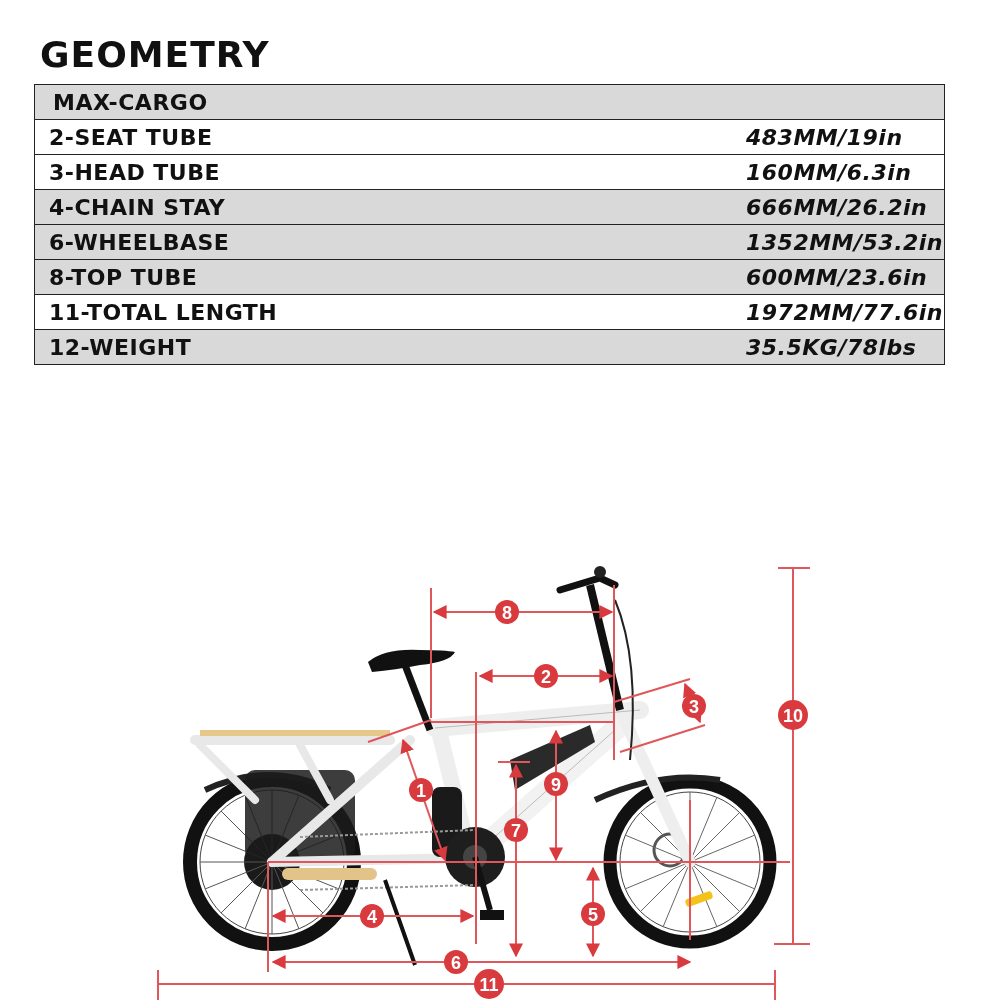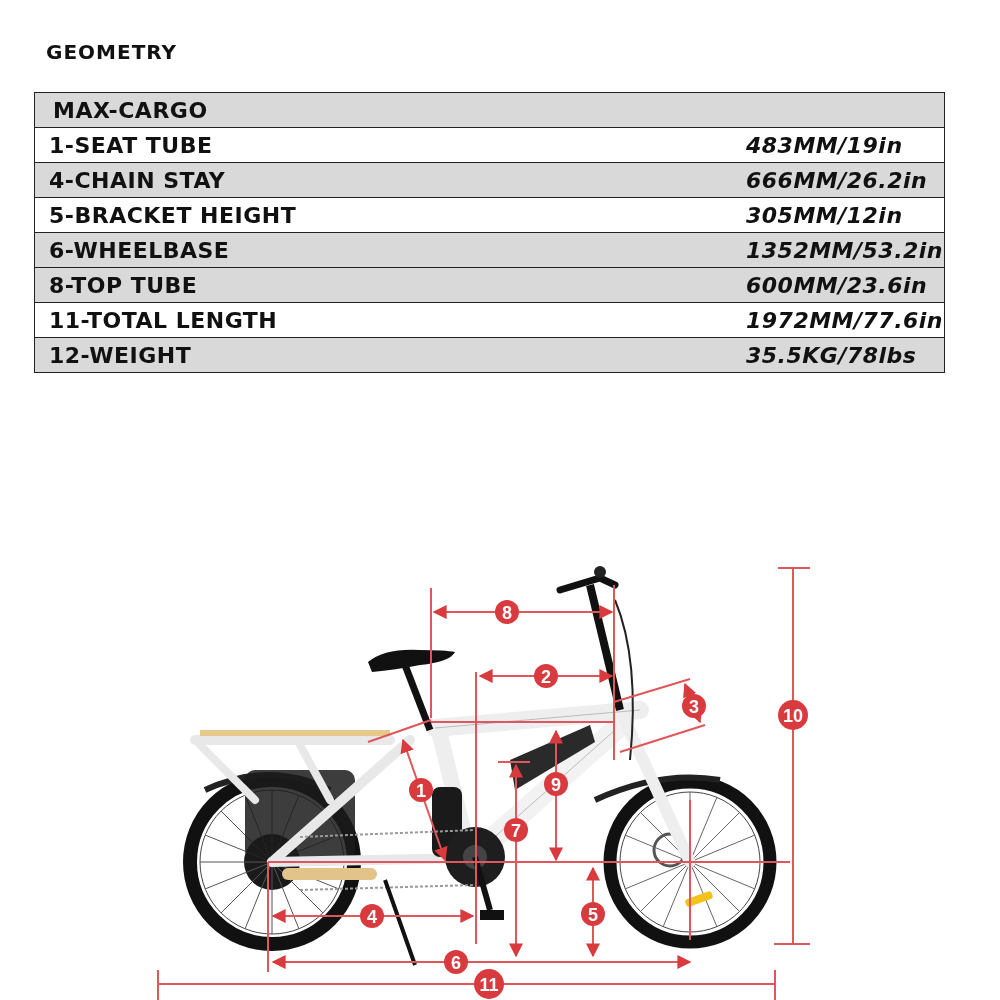--- a/index.html
+++ b/index.html
@@ -1,50 +1,50 @@
 <!DOCTYPE html>
 <html><head>
 <meta charset="utf-8">
 <style>
   html, body { margin: 0; padding: 0; background: #ffffff; }
   body { width: 1000px; height: 1000px; position: relative; overflow: hidden;
          font-family: "DejaVu Sans", "Liberation Sans", sans-serif; color: #111; }
-  .title { position: absolute; left: 34px; top: 28px; font-size: 20px; font-weight: bold;
-           letter-spacing: 1px; margin: 12px; }
-  .geo-table { position: absolute; left: 34px; top: 92px; width: 911px;
+  .title { position: absolute; left: 34px; top: 28px; font-size: 36px; font-weight: bold;
+           letter-spacing: 1px; margin: 6px; }
+  .geo-table { position: absolute; left: 34px; top: 84px; width: 911px;
                border-collapse: collapse; border: 1px solid #222; }
   .geo-table td { height: 34px; padding: 0; border-top: 1px solid #222; border-bottom: 1px solid #222;
                   font-size: 22px; font-weight: bold; letter-spacing: 0.5px; vertical-align: middle; }
   .geo-table tr.shade td { background: #d9d9d9; }
   .geo-table td.label { padding-left: 14px; }
   .geo-table td.value { width: 198px; padding-left: 0; font-style: italic; }
   .geo-table td.head { padding-left: 18px; height: 34px; }
   .diagram { position: absolute; left: 0; top: 555px; width: 1000px; height: 445px; }
 </style>
 </head>
 <body>
 
 <h1 class="title">GEOMETRY</h1>
 
 <table class="geo-table">
   <tbody>
     <tr class="shade">
       <td class="head" colspan="2">MAX-CARGO</td>
     </tr>
     <tr>
-      <td class="label">1-SEAT TUBE</td>
+      <td class="label">2-SEAT TUBE</td>
       <td class="value">483MM/19in</td>
+    </tr>
+    <tr>
+      <td class="label">3-HEAD TUBE</td>
+      <td class="value">160MM/6.3in</td>
     </tr>
     <tr class="shade">
       <td class="label">4-CHAIN STAY</td>
       <td class="value">666MM/26.2in</td>
-    </tr>
-    <tr>
-      <td class="label">5-BRACKET HEIGHT</td>
-      <td class="value">305MM/12in</td>
     </tr>
     <tr class="shade">
       <td class="label">6-WHEELBASE</td>
       <td class="value">1352MM/53.2in</td>
     </tr>
     <tr class="shade">
       <td class="label">8-TOP TUBE</td>
       <td class="value">600MM/23.6in</td>
     </tr>
     <tr>

